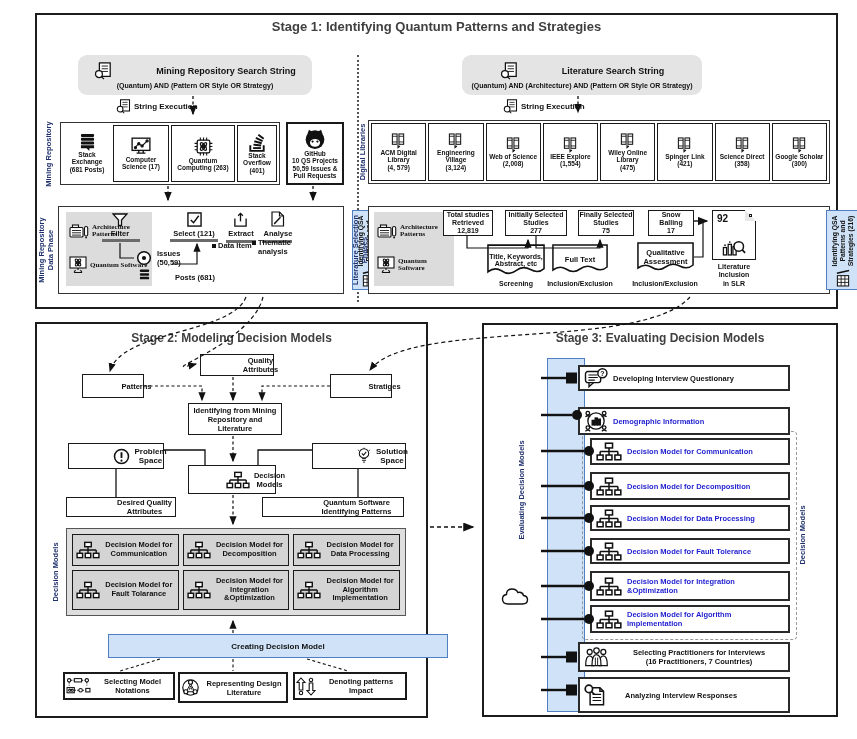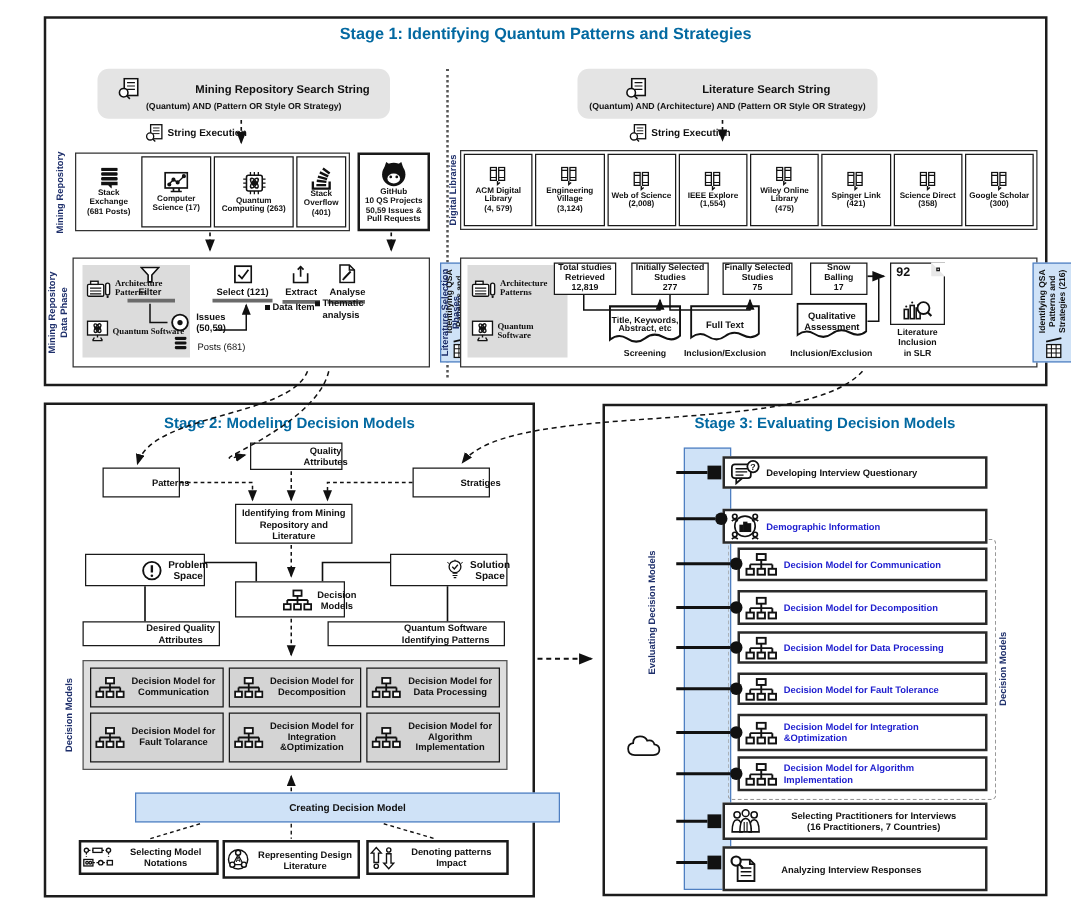--- a/index.html
+++ b/index.html
@@ -1,20 +1,20 @@
 <!DOCTYPE html>
 <html><head>
 <meta charset="utf-8">
 <style>
   * { margin:0; padding:0; box-sizing:border-box; }
   html,body { width:857px; height:739px; }
   body { position:relative; background:#fff; font-family:"Liberation Sans", sans-serif; color:#111; overflow:hidden; }
   .abs { position:absolute; }
   .stagebox { position:absolute; border:2px solid #1c1c1c; background:#fff; }
-  .stitle { position:absolute; text-align:center; font-weight:bold; color:#0369a1; font-size:13px; }
+  .stitle { position:absolute; text-align:center; font-weight:bold; color:#404040; font-size:13px; }
   .box { position:absolute; border:1.6px solid #1a1a1a; background:#fff; display:flex; align-items:center; justify-content:center; text-align:center; font-weight:bold;padding-left:47px; }
   .roundbox { position:absolute; background:#e4e4e4; border-radius:9px; display:flex; flex-direction:column; align-items:center; justify-content:center; }
   .bluebox { position:absolute; background:#cfe2f7; border:1.5px solid #4f7fc1;margin-left:44px; }
   .graybox { position:absolute; background:#dcdcdc; }
   .vlabel { position:absolute; transform:translate(-50%,-50%) rotate(-90deg); white-space:nowrap; font-weight:bold; color:#1e2f6b; font-size:7.5px; text-align:center; }
   .vlabel2 { white-space:normal; line-height:1.15; }
   .fs65 { font-size:6.5px; } .fs7 { font-size:7px; } .fs75 { font-size:7.5px; } .fs8 { font-size:8px; } .fs9 { font-size:9px;padding-left:40px; }
   .cell { border:1.8px solid #1a1a1a; background:#fff; display:flex; flex-direction:column; align-items:center; justify-content:center; text-align:center; font-weight:bold; line-height:1.1; padding:1px; }
   .nocellborder { border:none; }
   .stepbar { position:absolute; background:#6b6b6b; height:3px; }
@@ -455,21 +455,21 @@
 <svg class="abs ic" style="left:136px;top:250px" width="16" height="16">
     <use href="#sym-bullseye"></use>
   </svg>
 <svg class="abs ic" style="left:138px;top:269px" width="13" height="12">
     <use href="#sym-ministack"></use>
   </svg>
 <div class="abs fs75" style="left:157px;top:250px;font-weight:bold;line-height:1.15">
   <div>Issues</div>
   <div>(50,59)</div>
 </div>
-<div class="abs fs75" style="left:158px;top:273px;font-weight:normal">Posts (681)</div>
+<div class="abs fs75" style="left:175px;top:273px;font-weight:bold">Posts (681)</div>
 <div class="abs fs75" style="left:212px;top:241px;font-weight:bold;white-space:nowrap"><span class="bullet"></span><span>Data Item</span></div>
 <div class="abs fs75" style="left:252px;top:239px;font-weight:bold;line-height:1.15">
   <div><span class="bullet"></span><span>Thematic</span></div>
   <div style="padding-left:6px">analysis</div>
 </div>
 <div class="bluebox" style="left:308px;top:210px;width:34px;height:80px">
   <div class="qsatext">
     <span>Identifying QSA</span><br>
     <span>Patterns and</span><br>
     <span>Strategies (162)</span>

